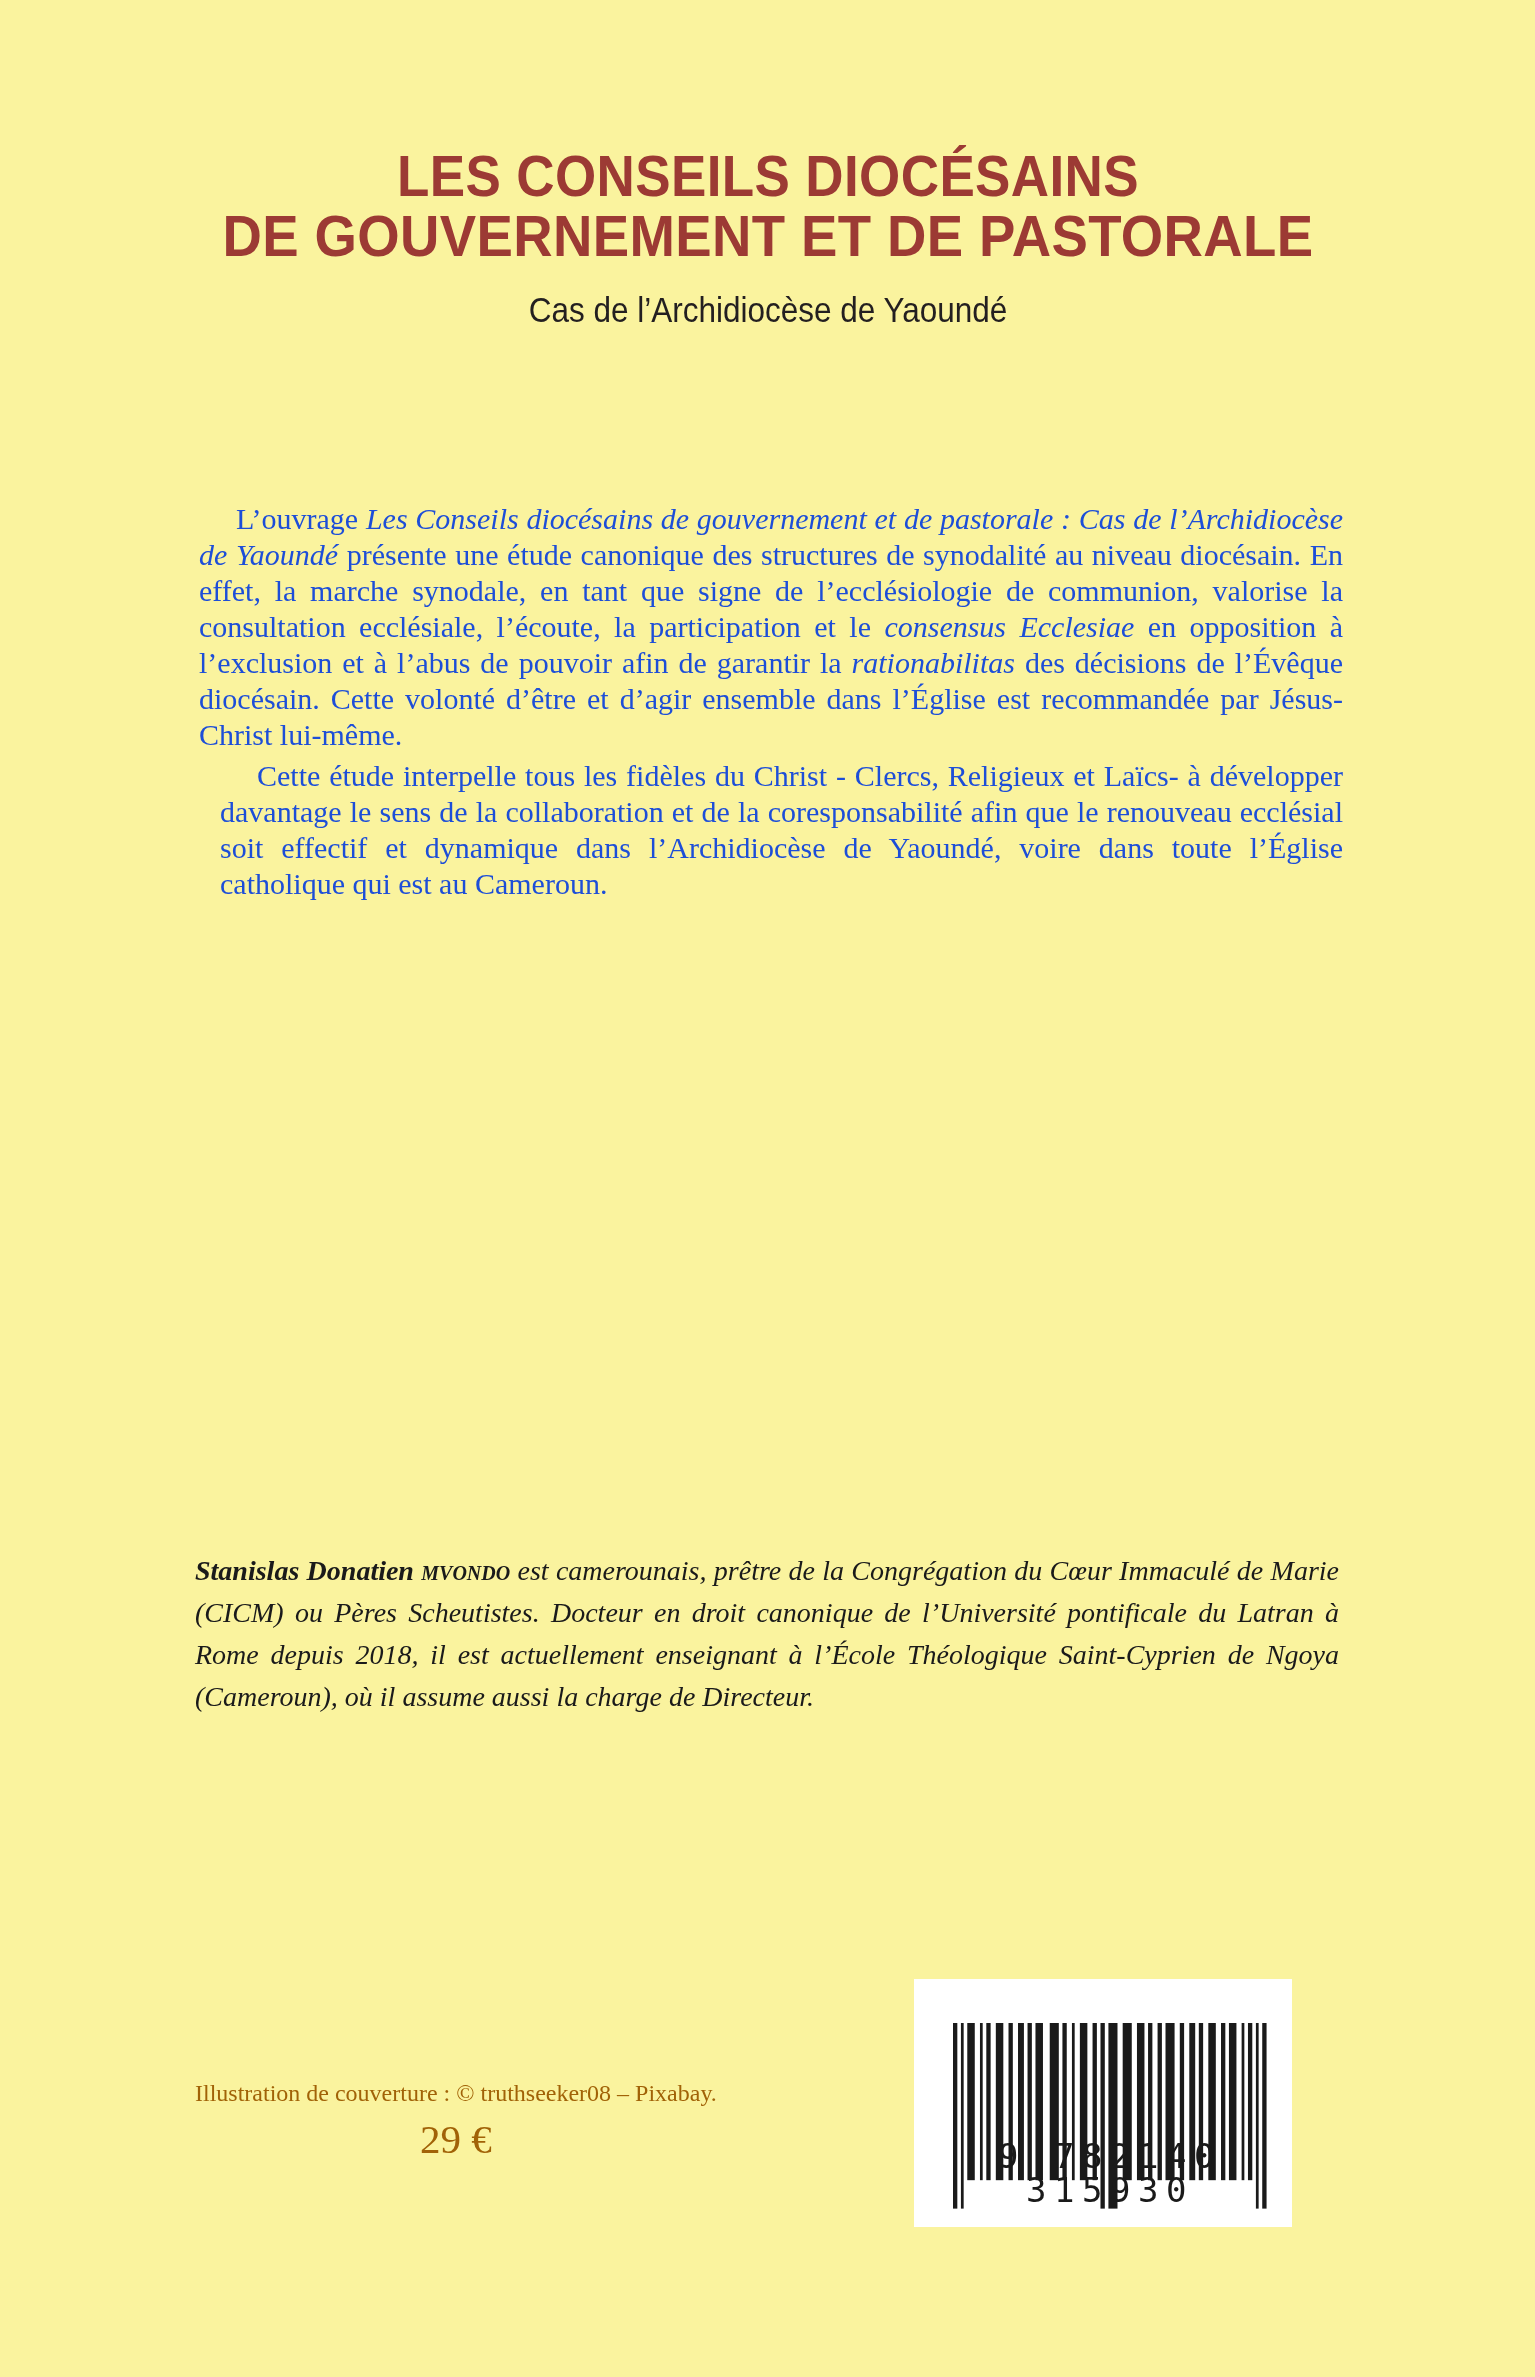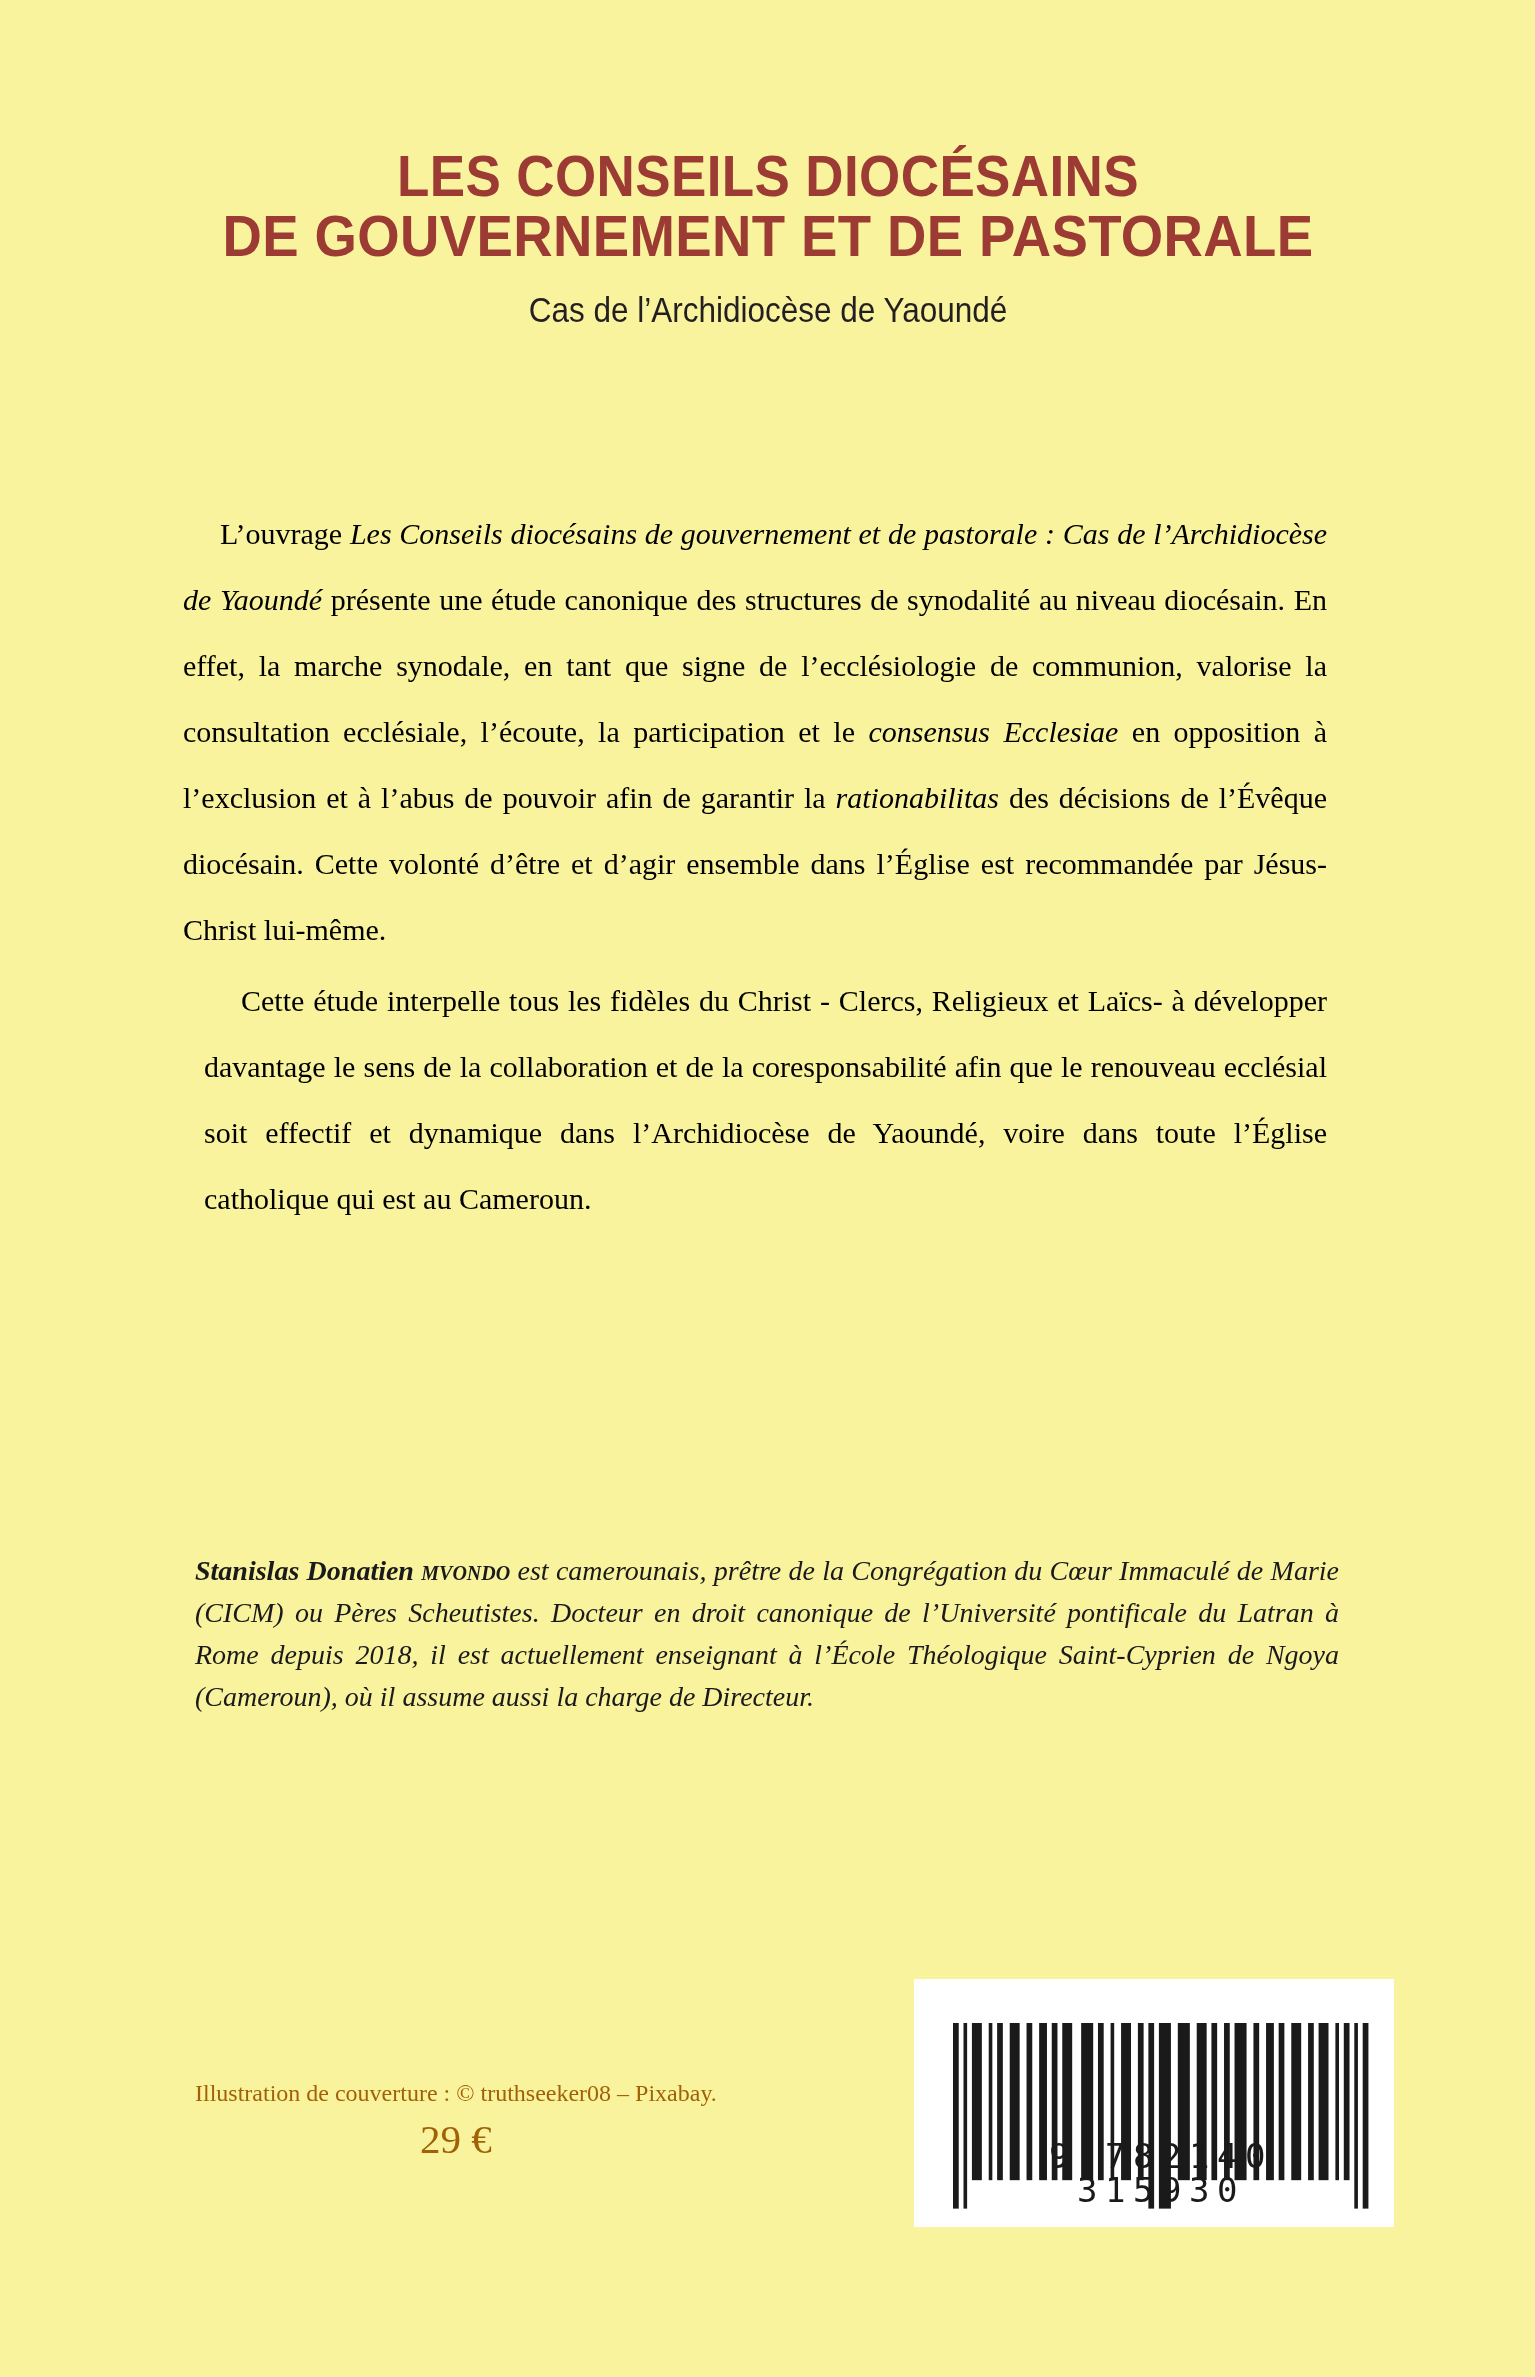--- a/index.html
+++ b/index.html
@@ -52,27 +52,27 @@
     font-size: 35px;
     margin-top: 23.5px;
     transform: scaleX(0.90);
     transform-origin: center;
     white-space: nowrap;
   }
 
   
   .blurb {
     position: absolute;
-    left: 183px;
+    left: 199px;
     top: 501px;
     width: 1144px;
     font-family: "Liberation Serif", serif;
     font-size: 30px;
-    line-height: 66px;
-    color: #000000;
+    line-height: 36px;
+    color: #1d4ed8;
     text-align: justify;
     text-justify: inter-word;
   }
   .blurb p {
     margin: 0;
     text-indent: 37px;
   }
   .blurb p + p {
     margin-top: 5px;
     margin-left: 21px;
@@ -129,21 +129,21 @@
     font-size: 41px;
     line-height: 42px;
     margin-top: 8.4px;
   }
 
   
   .barcode-panel {
     position: absolute;
     left: 914px;
     top: 1979px;
-    width: 480px;
+    width: 378px;
     height: 248px;
     background: #ffffff;
   }
   .barcode-inner {
     position: absolute;
     left: 39px;
     top: 44px;
     right: 25px;
     bottom: 18.4px;
   }

